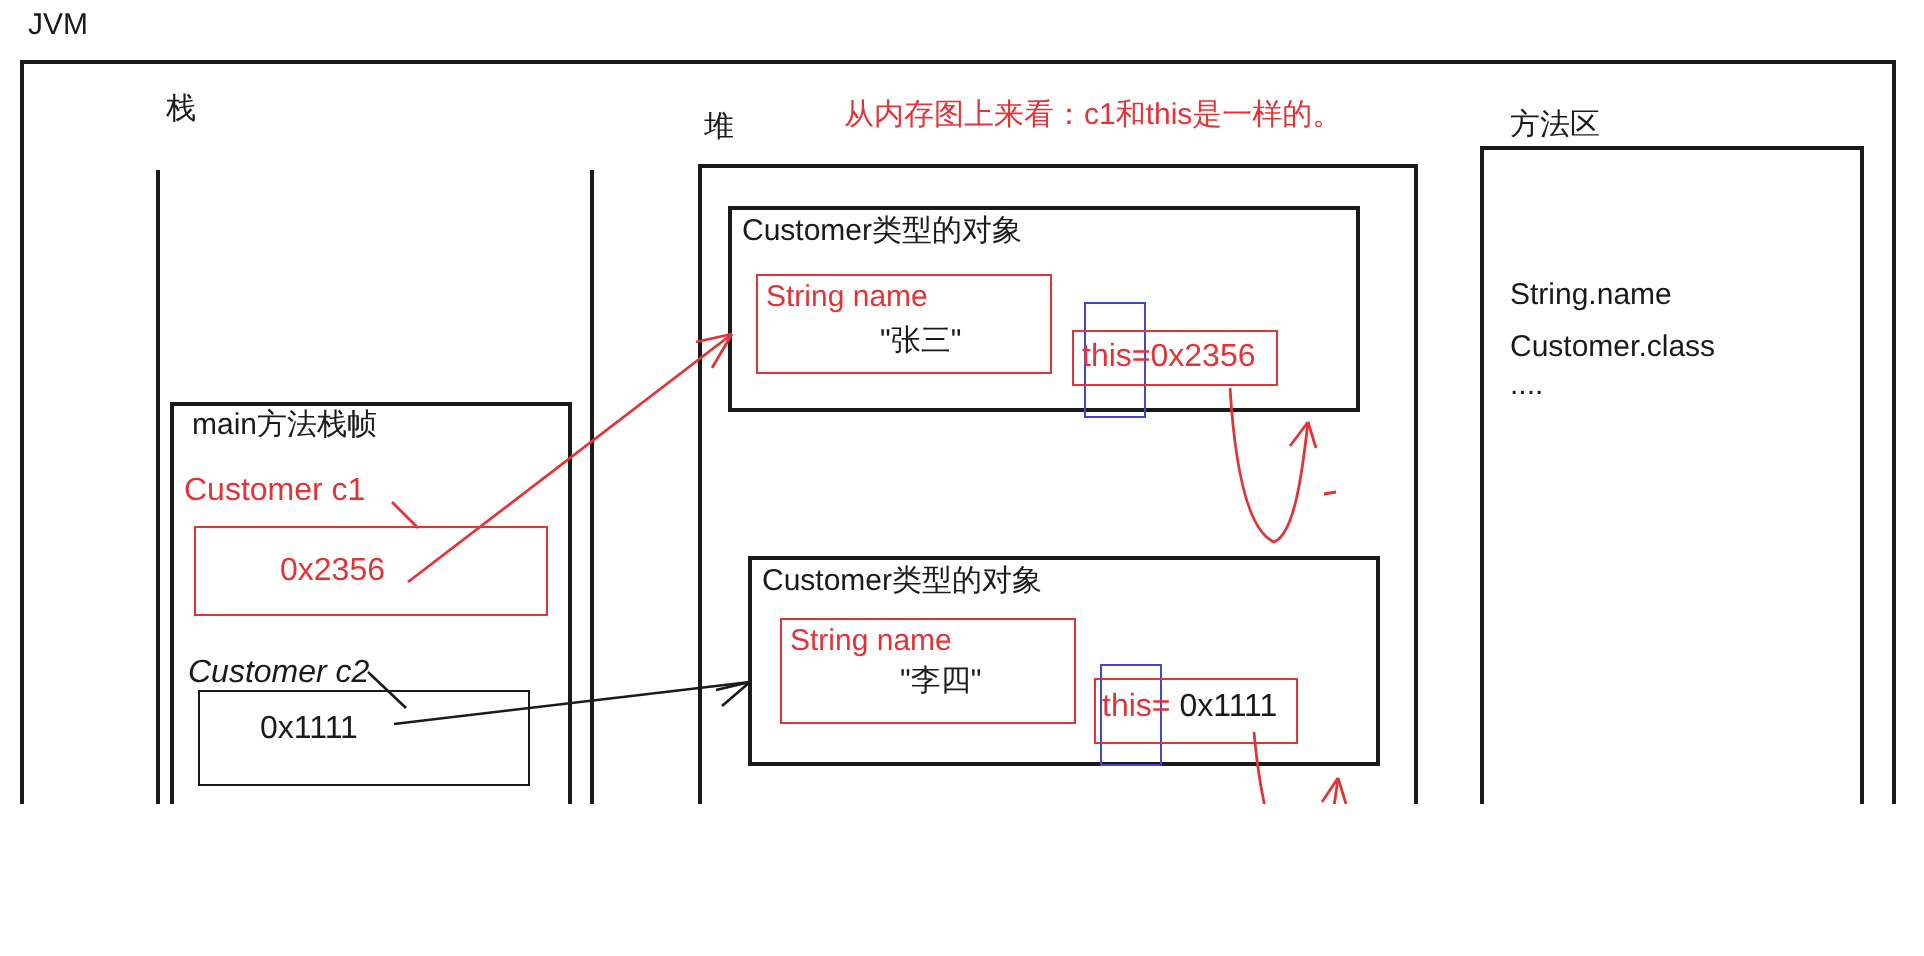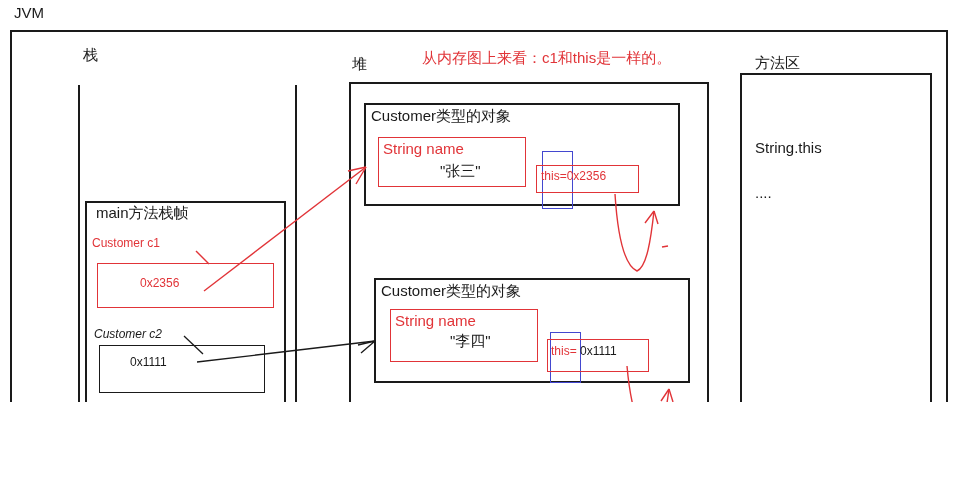--- a/index.html
+++ b/index.html
@@ -5,21 +5,21 @@
   :root { --ink:#1a1a1a; --red:#e13438; --blue:#4347cf; --blue-text:#4053c9; }
   * { margin:0; padding:0; box-sizing:border-box; }
   body { background:#fff; }
   .page {
     position:relative; width:962px; height:402px; background:#ffffff;
     font-family:"Liberation Sans","DejaVu Sans",sans-serif; color:var(--ink);
     overflow:hidden;
   }
   .abs { position:absolute; white-space:nowrap; }
   .t15 { font-size:15px; line-height:1.25; }
-  .t16 { font-size:12px; line-height:1.25; }
+  .t16 { font-size:16px; line-height:1.25; }
   .red { color:var(--red); }
   .blue { color:var(--blue-text); }
   .box { position:absolute; background:transparent; }
   .b-ink { border:2px solid var(--ink); }
   .b-ink1 { border:1px solid var(--ink); }
   .b-red { border:1px solid var(--red); }
   .b-blue { border:1px solid var(--blue); }
   svg.overlay { position:absolute; left:0; top:0; pointer-events:none; }
   .red-stroke { stroke:var(--red); stroke-width:1.4; fill:none; }
   .ink-stroke { stroke:var(--ink); stroke-width:1.3; fill:none; }
@@ -71,21 +71,22 @@
   <div class="box b-red" style="left:547px; top:339px; width:102px; height:33px;"></div>
   <div class="abs t16" style="left:551px; top:344px;">
     <span class="red">this=</span>
     <span>0x1111</span>
   </div>
 
   <div class="abs t15 blue" style="left:385px; top:427px;">的。</div>
 
   <div class="abs t15" style="left:755px; top:54px;">方法区</div>
   <div class="box b-ink" style="left:740px; top:73px; width:192px; height:361px;"></div>
-  <div class="abs t15" style="left:755px; top:139px;">String.this</div>
+  <div class="abs t15" style="left:755px; top:139px;">String.name</div>
+  <div class="abs t15" style="left:755px; top:165px;">Customer.class</div>
   <div class="abs t15" style="left:755px; top:184px;">....</div>
 
   <svg class="overlay" width="962" height="478" viewBox="0 0 962 478">
 
     <path class="red-stroke" d="M196,251 L209,264"></path>
 
     <g>
       <path class="red-stroke" d="M204,291 L366,167"></path>
       <path class="red-stroke" d="M366,167 L348,171 M366,167 L356,184"></path>
     </g>

